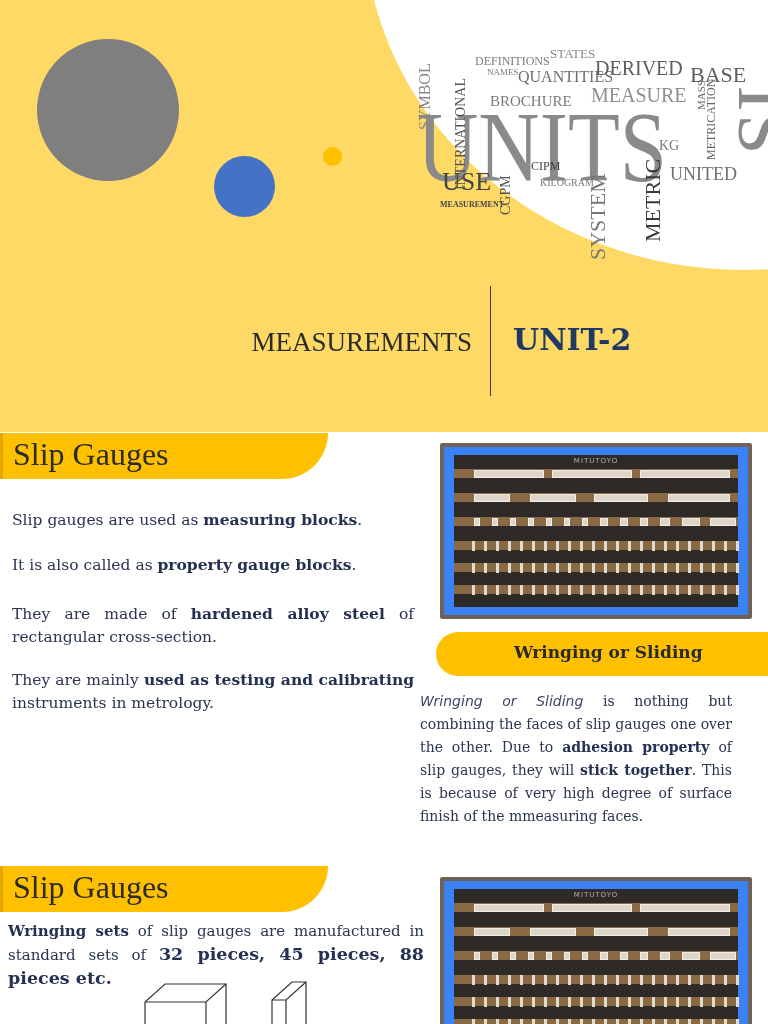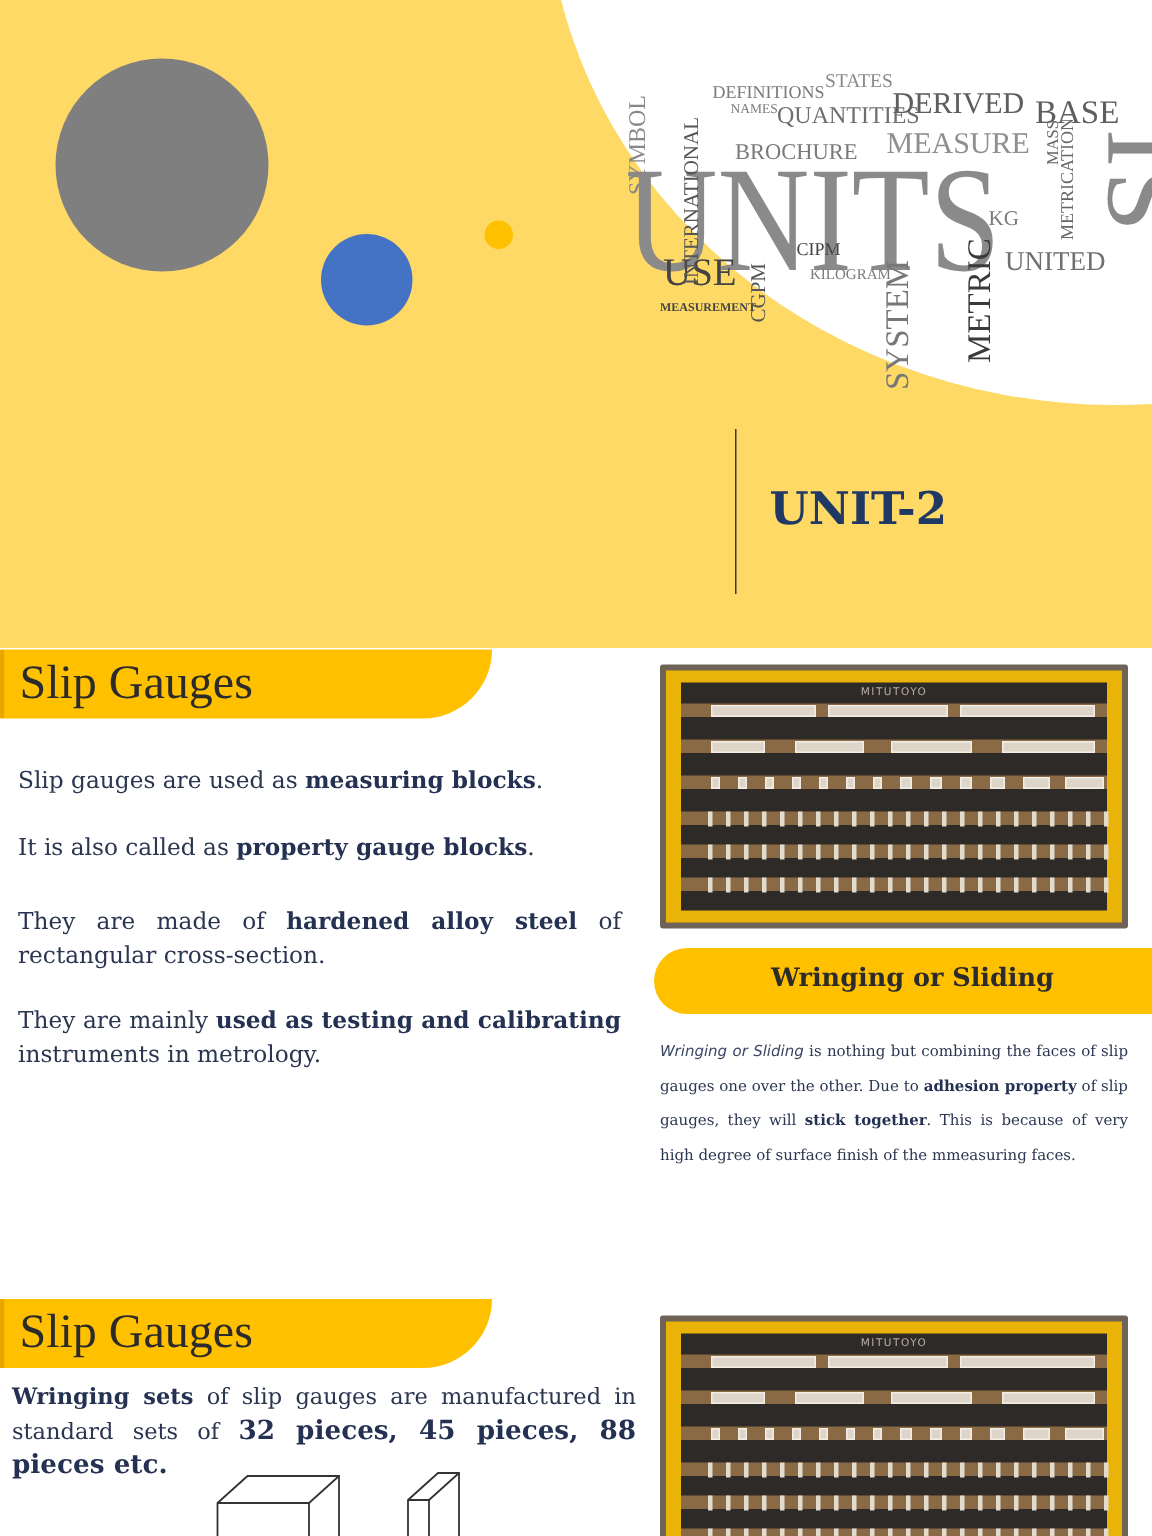--- a/index.html
+++ b/index.html
@@ -31,33 +31,33 @@
   .para b { font-weight: bold; color: #243152; }
   .p1 { top: 508px; }
   .p2 { top: 553px; }
   .p3 { top: 602px; }
   .p4 { top: 668px; }
 
   .p5 { top: 920px; left: 8px; width: 416px; font-size: 15px; line-height: 23px; }
   .p5 .big { font-size: 17.5px; font-weight: bold; color: #243152; }
 
   
-  .gauge-photo { position: absolute; left: 440px; width: 312px; height: 176px; background: #eab308; border: 4px solid #6f6358; border-radius: 2px; overflow: hidden; }
+  .gauge-photo { position: absolute; left: 440px; width: 312px; height: 176px; background: #3b82f6; border: 4px solid #6f6358; border-radius: 2px; overflow: hidden; }
   .photo1 { top: 443px; }
   .photo2 { top: 877px; height: 160px; }
   .gauge-photo .inner { position: absolute; left: 10px; top: 8px; right: 10px; bottom: 8px; background: #2e2a27; }
   .brand { position: absolute; left: 0; right: 0; top: 2px; text-align: center; font-family: "DejaVu Sans", sans-serif; font-size: 7px; color: #b8b0a4; letter-spacing: 1px; }
   .slot-row { position: absolute; left: 0; right: 0; height: 9px; background: #8a6a44; }
   .blk { position: absolute; top: 1px; height: 8px; background: #ddd6c8; border: 1px solid #f2eee6; }
   .pin { position: absolute; top: 0; width: 3px; height: 10px; background: #e2dccf; }
 
   
   .wring-tab { position: absolute; left: 436px; top: 632px; width: 332px; height: 44px; background: #ffc000; border-radius: 22px 0 0 22px; }
   .wring-tab .tab-text { position: absolute; left: 78px; top: 10px; font-family: "DejaVu Serif", serif; font-weight: bold; font-size: 17px; color: #2b2b2b; }
-  .wring-para { position: absolute; left: 440px; top: 690px; width: 312px; font-family: "DejaVu Serif", serif; font-size: 10px; line-height: 23px; color: #2a3550; text-align: justify; }
+  .wring-para { position: absolute; left: 420px; top: 690px; width: 312px; font-family: "DejaVu Serif", serif; font-size: 14px; line-height: 23px; color: #2a3550; text-align: justify; }
   .wring-para i { font-family: "DejaVu Sans", sans-serif; font-style: oblique; font-weight: normal; color: #3b4663; }
   .wring-para b { font-weight: bold; color: #243152; }
 
   
   .sketch { position: absolute; }
 </style>
 </head>
 <body>
 
 <div class="title-slide">
@@ -89,20 +89,21 @@
       <text x="-90" y="310" font-size="11" fill="#666" transform="rotate(-90)">MASS</text>
       <text x="-110" y="35" font-size="16" fill="#888" transform="rotate(-90)">SYMBOL</text>
     </g>
   </svg>
 
   <div class="circle circle-grey"></div>
   <div class="circle circle-blue"></div>
   <div class="circle circle-gold"></div>
 
   <div class="course-name">
+    <div>MEASUREMENTS</div>
   </div>
   <div class="title-divider"></div>
   <div class="unit-label">UNIT-2</div>
 </div>
 
 <div class="section-tab tab1">
   <span class="tab-text">Slip Gauges</span>
 </div>
 
 <p class="para p1"><span>Slip gauges are used as </span><b>measuring blocks</b><span>.</span></p>

